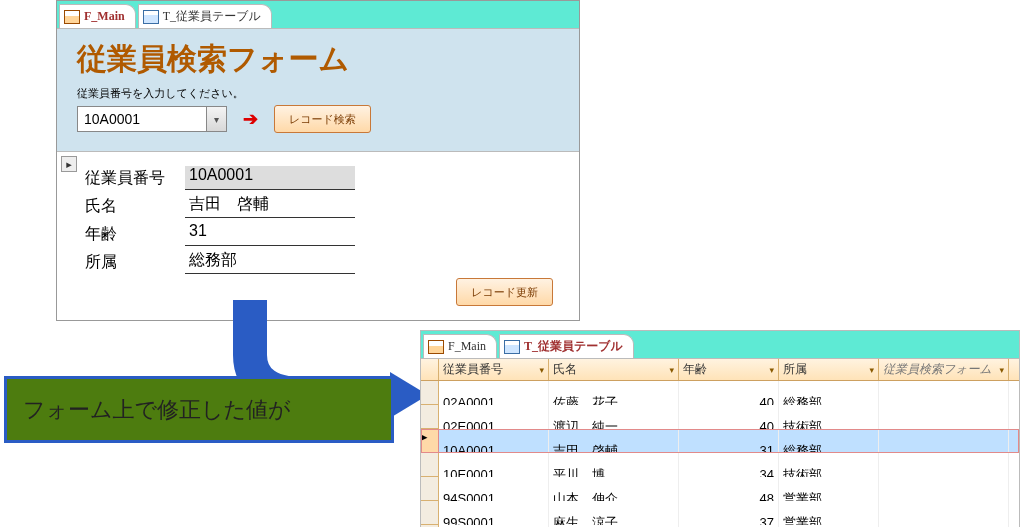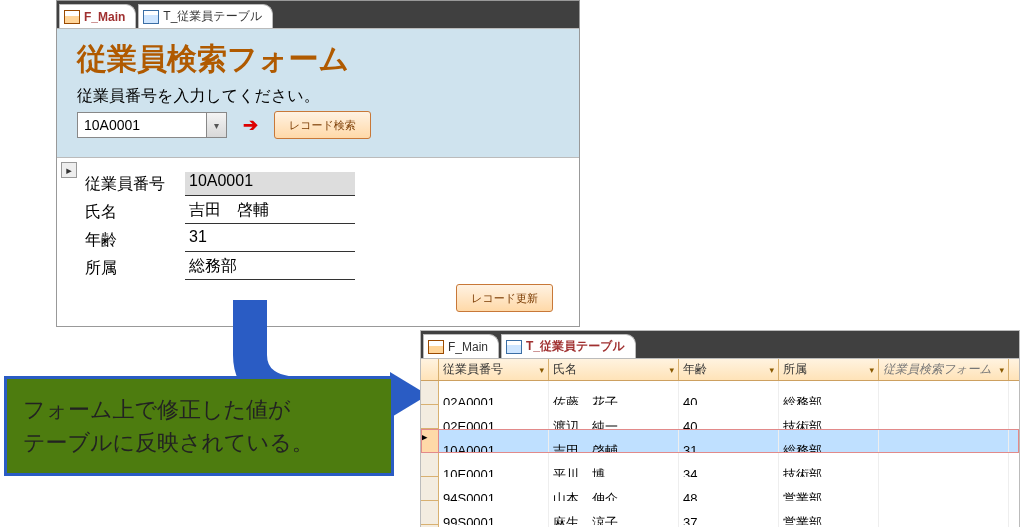--- a/index.html
+++ b/index.html
@@ -18,24 +18,25 @@
     position: absolute;
     left: 56px; top: 0;
     width: 524px;
     border: 1px solid #999;
     background: #fff;
   }
   .tabbar {
     display: flex;
     align-items: flex-end;
     height: 28px;
-    background: #404040;
+    background: #5eead4;
     border-bottom: 1px solid #bbb;
     padding-left: 2px;
     gap: 2px;
+    font-family: Liberation Serif, serif;
   }
   .tab {
     display: flex;
     align-items: center;
     height: 24px;
     padding: 0 10px 0 4px;
     border: 1px solid #bbb;
     border-bottom: none;
     border-top-right-radius: 10px;
     background: #fff;
@@ -55,21 +56,21 @@
     background: #cfe3ee;
     padding: 10px 20px 18px 20px;
   }
   .form-title {
     font-family: "Yu Mincho","MS PMincho",serif;
     font-size: 30px;
     color: #b05a00;
     font-weight: bold;
     margin-bottom: 6px;
   }
-  .prompt { font-size: 16px; margin-bottom: 4px; }
+  .prompt { font-size: 11px; margin-bottom: 4px; }
   .search-row { display: flex; align-items: center; gap: 16px; }
   .combo {
     display: flex; align-items: center;
     width: 150px; height: 26px;
     border: 1px solid #888; background: #fff;
     padding-left: 6px;
   }
   .combo-btn {
     width: 20px; height: 100%;
     border-left: 1px solid #888;
@@ -155,21 +156,21 @@
   }
   .gh-cell .dd { font-size:9px; color:#8a5a00;}
   .grid-body .row { display:flex; font-size:13px; }
   .row .cell { border-right:1px solid #eee; padding: 12px 4px; height:19px; line-height:19px; overflow:hidden;}
   .row .sel { width:18px; background:#f3ece0; border-right:1px solid #d8b070; border-bottom:1px solid #d8b070;}
   .row.highlight { background:#bfe0ff; outline:1px solid #e28a8a; outline-offset:-1px;}
   .row.highlight .sel { background:#ffd9a8; border-right-color:#e28a8a;}
   .row.new .cell:first-of-type { color:#333; }
   .c-id{width:110px;text-align:left;}
   .c-name{width:130px;text-align:left;}
-  .c-age{width:100px;text-align:left; padding-right:8px;}
+  .c-age{width:100px;text-align:right; padding-right:8px;}
   .c-dept{width:100px;text-align:left;}
   .c-add{width:130px; color:#999; font-style:italic;}
   .gh-id{width:110px;} .gh-name{width:130px;} .gh-age{width:100px;} .gh-dept{width:100px;} .gh-add{width:130px;}
 </style>
 </head>
 <body>
 
 <div class="form-window">
   <div class="tabbar">
     <div class="tab active">
@@ -222,21 +223,20 @@
 
 <div class="big-arrow">
   <svg width="240" height="130" viewBox="0 0 240 130">
     <path d="M 60 0 L 60 55 Q 60 95 120 95 L 200 95" stroke="#2a5cc4" stroke-width="34" fill="none" stroke-linecap="butt"></path>
     <polygon points="200,72 238,95 200,118" fill="#2a5cc4"></polygon>
   </svg>
 </div>
 
 <div class="caption-box">
   <div>フォーム上で修正した値が</div>
-  <div>テーブルに反映されている。</div>
 </div>
 
 <div class="table-window">
   <div class="tabbar">
     <div class="tab">
       <span class="tab-icon"></span>
       <span>F_Main</span>
     </div>
     <div class="tab active">
       <span class="tab-icon table"></span>

